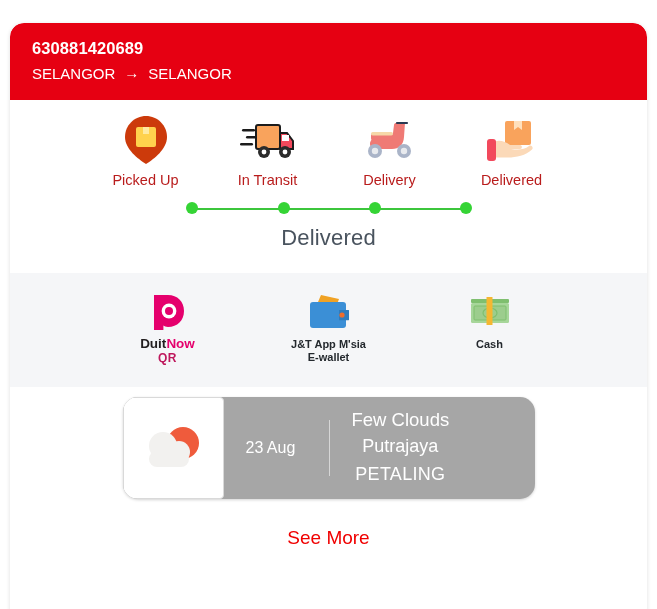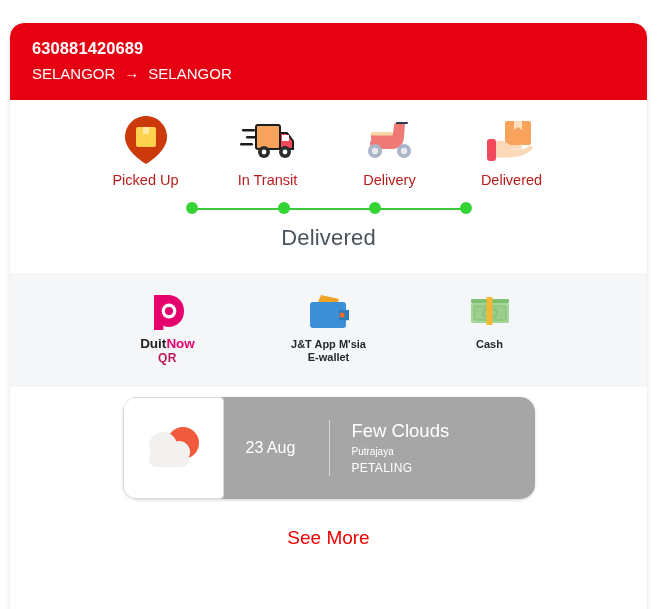--- a/index.html
+++ b/index.html
@@ -208,27 +208,29 @@
   }
   .weather-info {
     padding-left: 22px;
     color: #ffffff;
   }
   .weather-cond {
     font-size: 18.5px;
     line-height: 1.35;
   }
   .weather-city {
-    font-size: 10px;
+    font-size: 18px;
     line-height: 1.55;
+    text-align: center;
   }
   .weather-district {
-    font-size: 12px;
+    font-size: 18px;
     line-height: 1.55;
     letter-spacing: 0.3px;
+    text-align: center;
   }
 
   
   .see-more-wrap {
     text-align: center;
     padding: 28px 0 0 0;
   }
   .see-more {
     color: #f00000;
     font-size: 19px;

